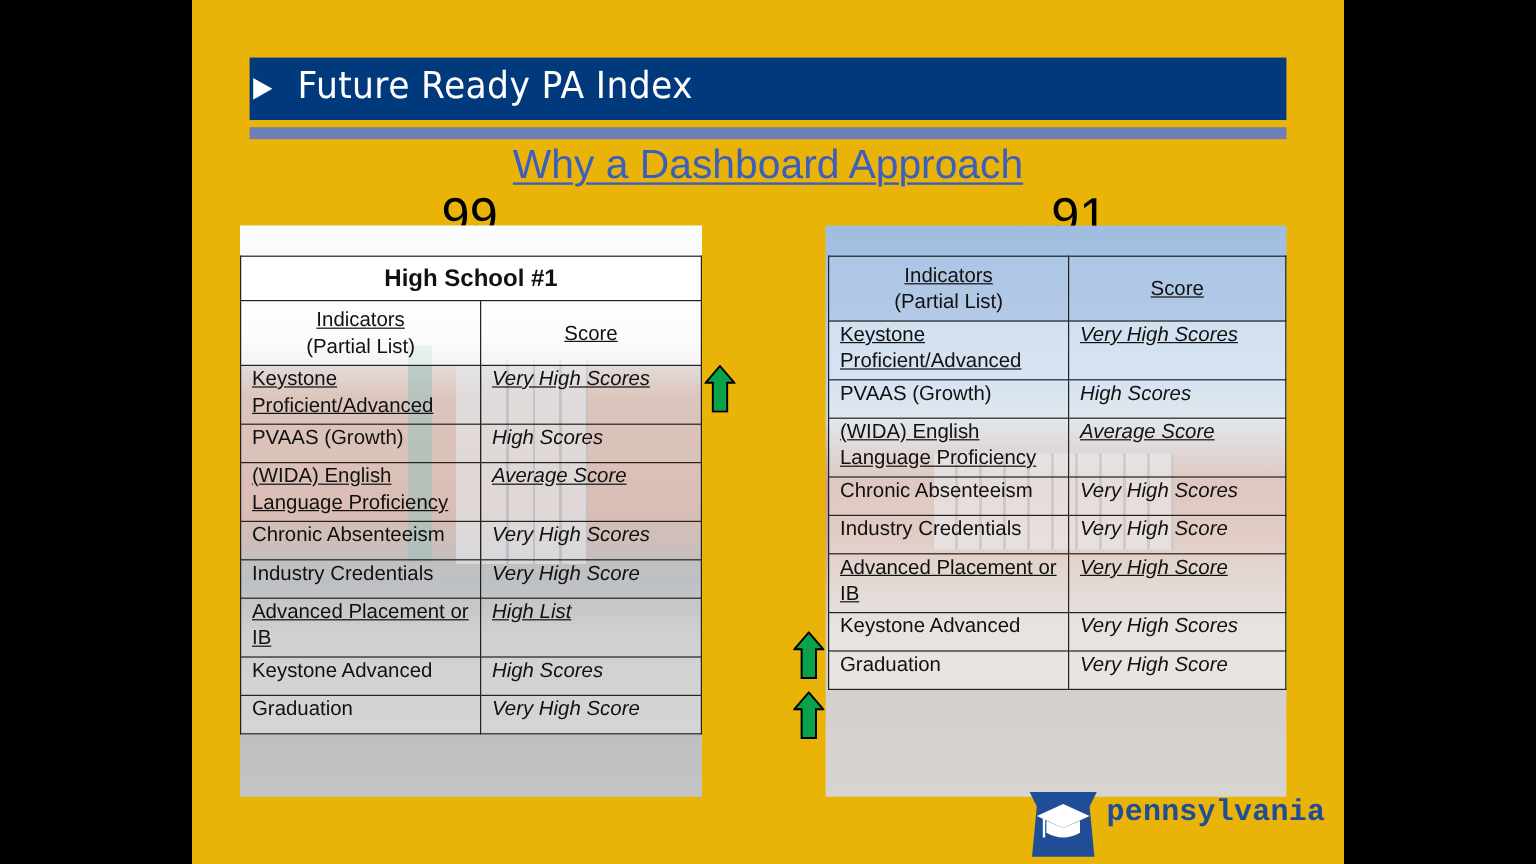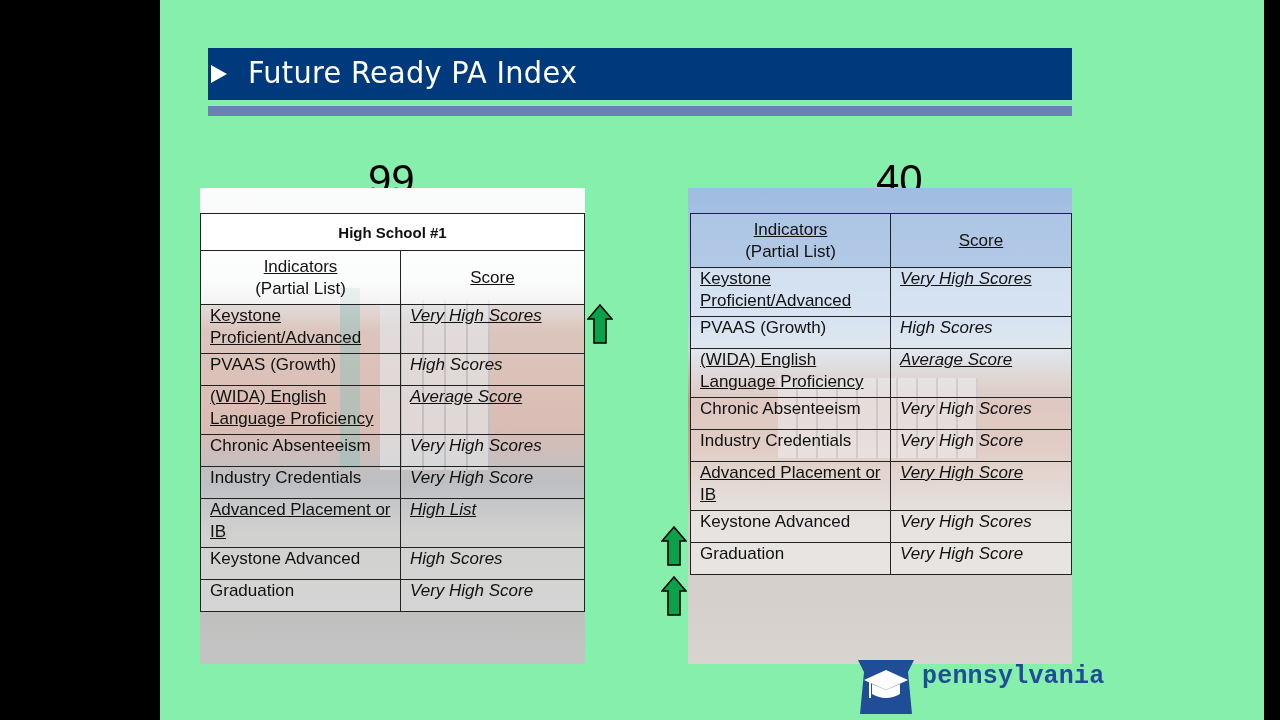--- a/index.html
+++ b/index.html
@@ -1,18 +1,18 @@
 <!DOCTYPE html>
 <html><head>
   <meta charset="utf-8">
   <style>
     html, body { margin:0; padding:0; }
     body { width:1280px; height:720px; background:#000; position:relative; overflow:hidden;
            font-family:"Liberation Sans", sans-serif; }
-    .slide { position:absolute; left:160px; top:0; width:1104px; height:720px; background:#86efac; overflow:hidden; }
+    .slide { position:absolute; left:160px; top:0; width:960px; height:720px; background:#eab308; overflow:hidden; }
     .header-bar { position:absolute; left:48px; top:48px; width:864px; height:52px; background:#003a7d; }
     .header-arrow { position:absolute; left:3px; top:17px; width:0; height:0;
       border-top:9px solid transparent; border-bottom:9px solid transparent; border-left:16px solid #fff; }
     .header-title { position:absolute; left:40px; top:6px; color:#fff; font-size:31px; letter-spacing:0.3px;
       font-family:"DejaVu Sans", sans-serif; transform:scaleX(0.93); transform-origin:left; }
     .sub-bar { position:absolute; left:48px; top:106px; width:864px; height:10px; background:#6e7fb3; }
     .subtitle { position:absolute; left:0; width:960px; top:118px; text-align:center; color:#3a5fbf;
       font-size:34px; text-decoration:underline; text-decoration-thickness:2px; text-underline-offset:4px; }
     .score { position:absolute; top:156px; font-size:42px; color:#000; }
     .photo { position:absolute; }
@@ -30,21 +30,21 @@
       background:repeating-linear-gradient(90deg,#dfe6ec 0 18px,#8b9aa8 18px 20px); opacity:0.5; }
     table.hs { position:absolute; border-collapse:collapse; font-size:17px; color:#111; }
     table.hs td, table.hs th { border:1.5px solid #222; padding:0 9px; vertical-align:top; }
     .t1 { left:40px; top:213px; width:385px; }
     .t2 { left:530px; top:213px; width:382px; }
     .t1 tr.title-row th { background:rgba(255,255,255,0.98); }
     .t1 tr.head-row td { background:rgba(255,255,255,0.75); }
     .t1 tr.body-row td { background:rgba(255,255,255,0.35); }
     .t2 tr.title-row th, .t2 tr.head-row td { background:rgba(190,210,235,0.35); }
     .t2 tr.body-row td { background:rgba(255,255,255,0.45); }
-    tr.title-row th { height:36px; font-weight:bold; font-size:15px; text-align:center; vertical-align:middle; }
+    tr.title-row th { height:36px; font-weight:bold; font-size:20px; text-align:center; vertical-align:middle; }
     tr.head-row td { height:53px; text-align:center; vertical-align:middle; line-height:22px; }
     .u { text-decoration:underline; }
     td.ind { width:181px; line-height:22px; padding-top:5px; }
     td.sc { font-style:italic; line-height:22px; padding-top:5px;margin-left:24px; }
     tr.r2 td { height:48px;text-decoration:underline; }
     tr.r1 td { height:31px; }
     .arrow { position:absolute; width:26px; height:40px; }
     .logo { position:absolute; left:696px; top:658px; width:260px; height:60px;font-family:Liberation Mono, monospace; }
     .logo-name { position:absolute; left:66px; top:4px; color:#1f4e96; font-size:25px; font-weight:bold; letter-spacing:0.2px; }
     .logo-dept { position:absolute; left:66px; top:34px; color:#1f4e96; font-size:12.5px; letter-spacing:0.2px;margin-top:40px; }
@@ -53,23 +53,24 @@
 <body>
 
 <div class="slide">
 
   <div class="header-bar">
     <div class="header-arrow"></div>
     <div class="header-title">Future Ready PA Index</div>
   </div>
   <div class="sub-bar"></div>
 
+  <div class="subtitle">Why a Dashboard Approach</div>
 
   <div class="score" style="left:208px;">99</div>
-  <div class="score" style="left:716px;">40</div>
+  <div class="score" style="left:716px;">91</div>
 
   <div class="photo photo1">
     <div class="teal"></div>
       <div class="win"></div>
   </div>
   <div class="photo photo2">
     <div class="win"></div>
   </div>
 
   <table class="hs t1">

